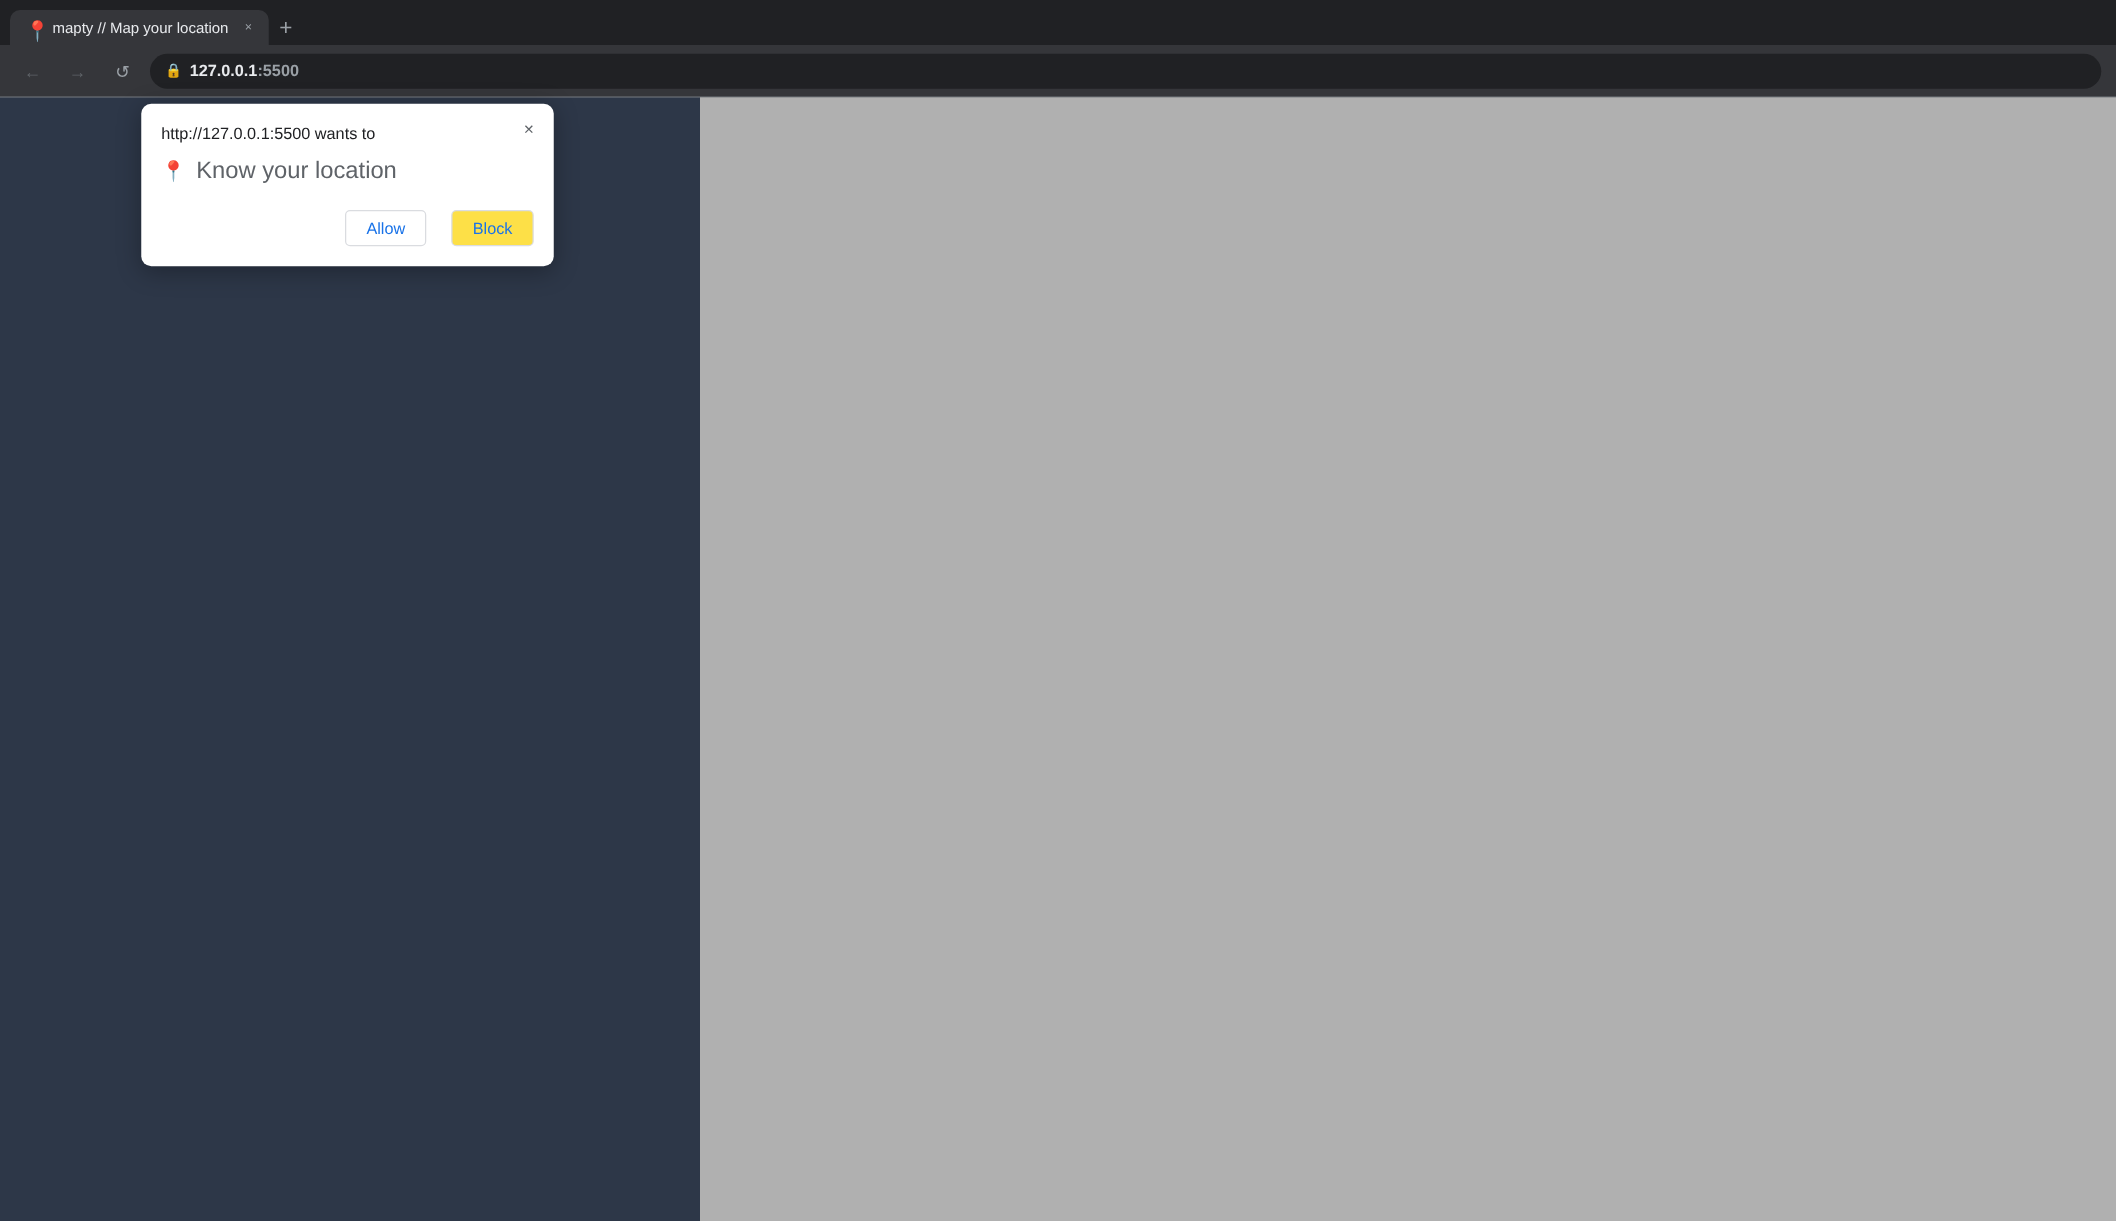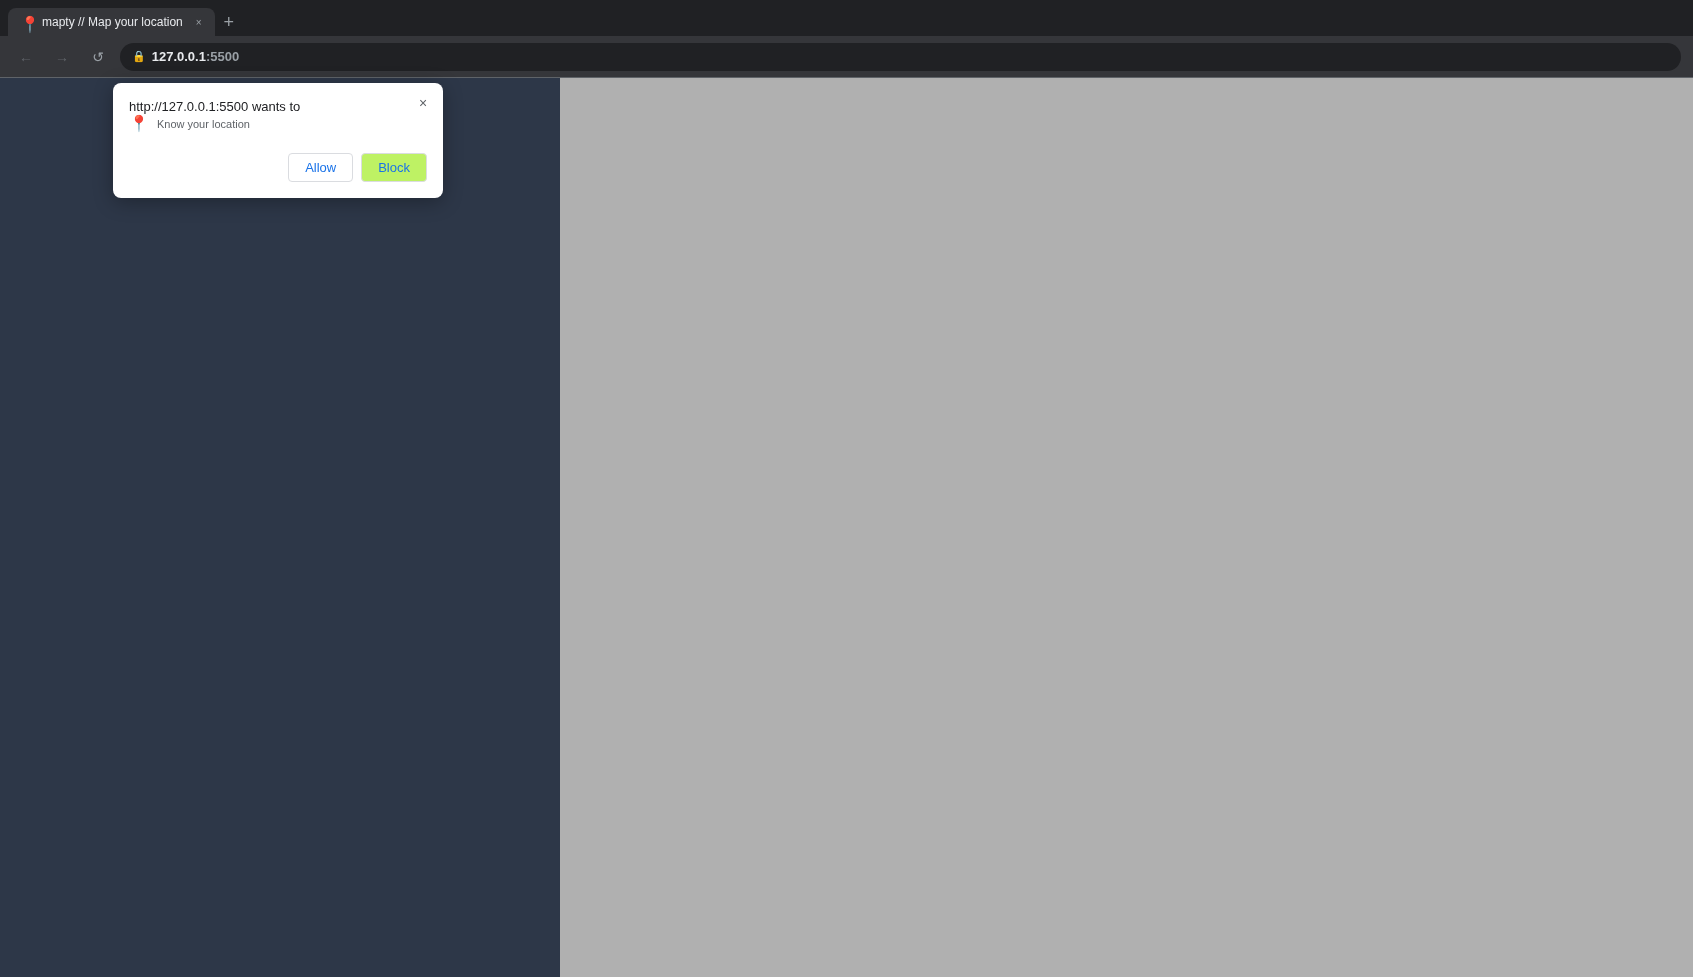--- a/index.html
+++ b/index.html
@@ -178,62 +178,63 @@
       justify-content: center;
       cursor: pointer;
       color: #5f6368;
       font-size: 14px;
       border-radius: 50%;
     }
 
     .popup-title {
       font-size: 13px;
       color: #202124;
+      margin-bottom: 12px;
       padding-right: 20px;
     }
 
     .popup-permission-row {
       display: flex;
       align-items: center;
       gap: 8px;
       margin-bottom: 20px;
     }
 
     .popup-location-icon {
       color: #5f6368;
       font-size: 16px;
     }
 
     .popup-permission-text {
-      font-size: 11px;
+      font-size: 19px;
       color: #5f6368;
     }
 
     .popup-buttons {
       display: flex;
       justify-content: flex-end;
-      gap: 8px;
+      gap: 20px;
       align-items: flex-end;
     }
 
     .btn-allow {
       padding: 6px 16px;
       border: 1px solid #dadce0;
       border-radius: 4px;
       background: #fff;
       color: #1a73e8;
       font-size: 13px;
       cursor: pointer;
     }
 
     .btn-block {
       padding: 6px 16px;
       border: 1px solid #dadce0;
       border-radius: 4px;
-      background: #bef264;
+      background: #fde047;
       color: #1a73e8;
       font-size: 13px;
       cursor: pointer;
     }
   </style>
 </head>
 <body>
 
 <div class="browser-title-bar">
   <div class="tab-strip">

